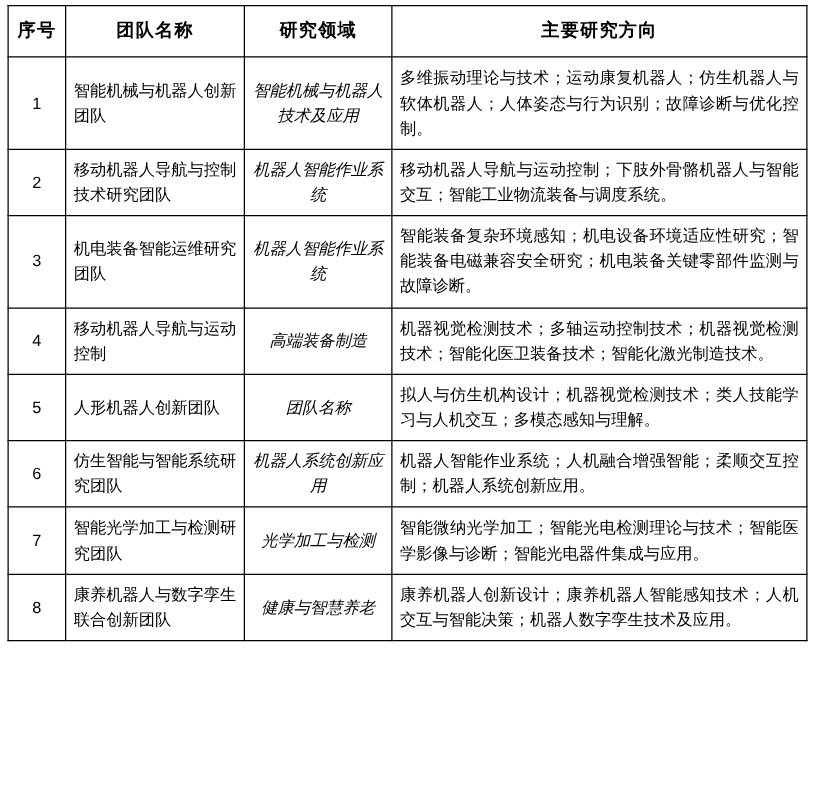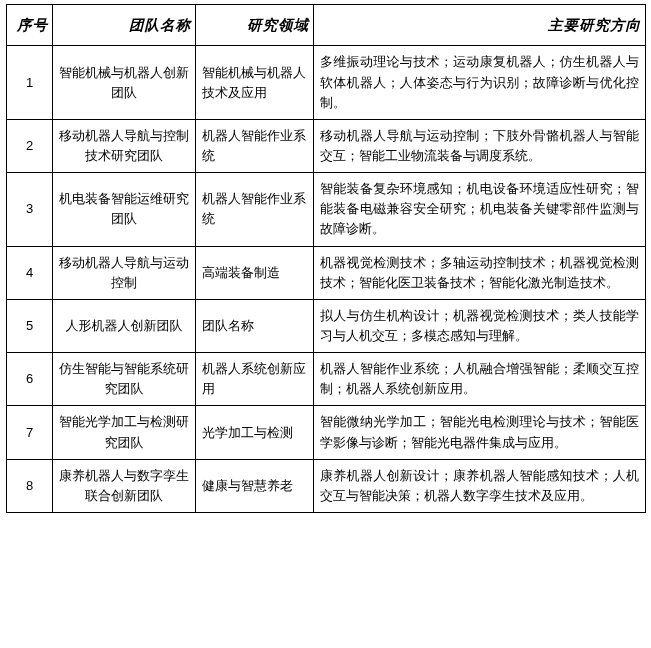--- a/index.html
+++ b/index.html
@@ -26,42 +26,42 @@
   table.research-table td,
   table.research-table th {
     border: 1px solid #000000;
     vertical-align: middle;
     padding: 6px 6px;
     font-size: 13px;
     line-height: 1.55;
   }
   table.research-table th {
     font-weight: bold;
-    text-align: right;
+    text-align: center;
     font-size: 14.5px;
     padding: 9px 4px;
     letter-spacing: 1px;
-    font-style: italic;
   }
   col.c-index { width: 46px; }
   col.c-team  { width: 143px; }
   col.c-field { width: 118px; }
   col.c-dir   { width: 332px; }
 
   td.idx {
     text-align: center;
     font-size: 13px;
   }
   td.team {
-    text-align: center;
+    text-align: left;
     word-break: break-all;
   }
   td.field {
-    text-align: left;
+    text-align: center;
     word-break: break-all;
+    font-style: italic;
   }
   td.dir {
     text-align: justify;
     text-justify: inter-ideograph;
     word-break: break-all;
     margin-left: 44px;
   }
 </style>
 </head>
 <body>

